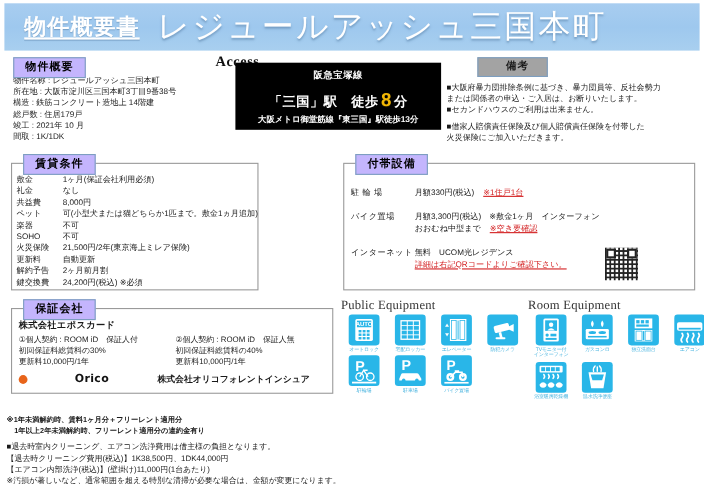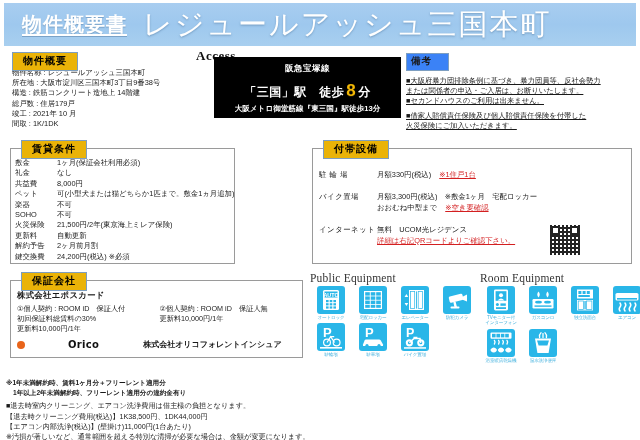--- a/index.html
+++ b/index.html
@@ -58,21 +58,21 @@
   .sect {
     position: absolute;
     border: 1px solid #9a9a9a;
     box-sizing: border-box;
     background: #fff;
   }
   .sect-tab {
     position: absolute;
     top: -9px;
     left: 10px;
-    background: #eab308;
+    background: #c4b5fd;
     border: 1px solid #7d9ec0;
     color: #000;
     font-size: 10px;
     font-weight: 700;
     padding: 1px 10px 2px 10px;
     letter-spacing: 1px;
     white-space: nowrap;
   }
 
   
@@ -135,34 +135,35 @@
     letter-spacing: 0;
   }
 
   
   #remarks-block {
     position: absolute;
     left: 406px; top: 50px; width: 226px; height: 80px;
   }
   #remarks-tab {
     display: inline-block;
-    background: #3b82f6;
+    background: #a3a3a3;
     border: 1px solid #7d9ec0;
     font-size: 9.5px;
     font-weight: 700;
-    padding: 1px 16px 2px 4px;
+    padding: 1px 16px 2px 25px;
     letter-spacing: 1px;
+    margin-left: 28px;
   }
   #remarks-body {
     margin-top: 5px;
     font-size: 7.3px;
     line-height: 10.2px;
     white-space: nowrap;
   }
-  #remarks-body p { margin: 0 0 0 0; text-decoration: underline; }
+  #remarks-body p { margin: 0 0 0 0; }
   #remarks-body .gap { height: 4px; }
 
   
   #rental { left: 10px; top: 148px; width: 225px; height: 116px; }
   #rental .rows {
     padding: 9px 0 0 4px;
     font-size: 7.4px;
     line-height: 10.4px;
   }
   #rental .row { display: flex; white-space: nowrap; }
@@ -400,21 +401,21 @@
         <span class="k">駐 輪 場</span>
         <span class="v">
           <span>月額330円(税込)</span>
           <span class="red-u" style="margin-left:6px;">※1住戸1台</span>
         </span>
       </div>
 
       <div class="frow">
         <span class="k">バイク置場</span>
         <span class="v">
-          <div>月額3,300円(税込)　※敷金1ヶ月　宅配ロッカー</div>
+          <div>月額3,300円(税込)　※敷金1ヶ月　インターフォン</div>
           <div>
             <span>おおむね中型まで</span>
             <span class="red-u" style="margin-left:6px;">※空き要確認</span>
           </div>
         </span>
       </div>
 
 
       <div class="frow">
         <span class="k">インターネット</span>
@@ -433,20 +434,21 @@
     <div class="inner">
       <div class="gname">株式会社エポスカード</div>
       <div class="two-col">
         <div class="col">
           <div>①個人契約 : ROOM iD　保証人付</div>
           <div>初回保証料総賃料の30%</div>
           <div>更新料10,000円/1年</div>
         </div>
         <div class="col">
           <div>②個人契約 : ROOM iD　保証人無</div>
+          <div>初回保証料総賃料の40%</div>
           <div>更新料10,000円/1年</div>
         </div>
       </div>
       <div class="orico-row">
         <span class="orico-dot"></span>
         <span class="orico-name">Orico</span>
         <span class="orico-corp">株式会社オリコフォレントインシュア</span>
       </div>
     </div>
   </div>

